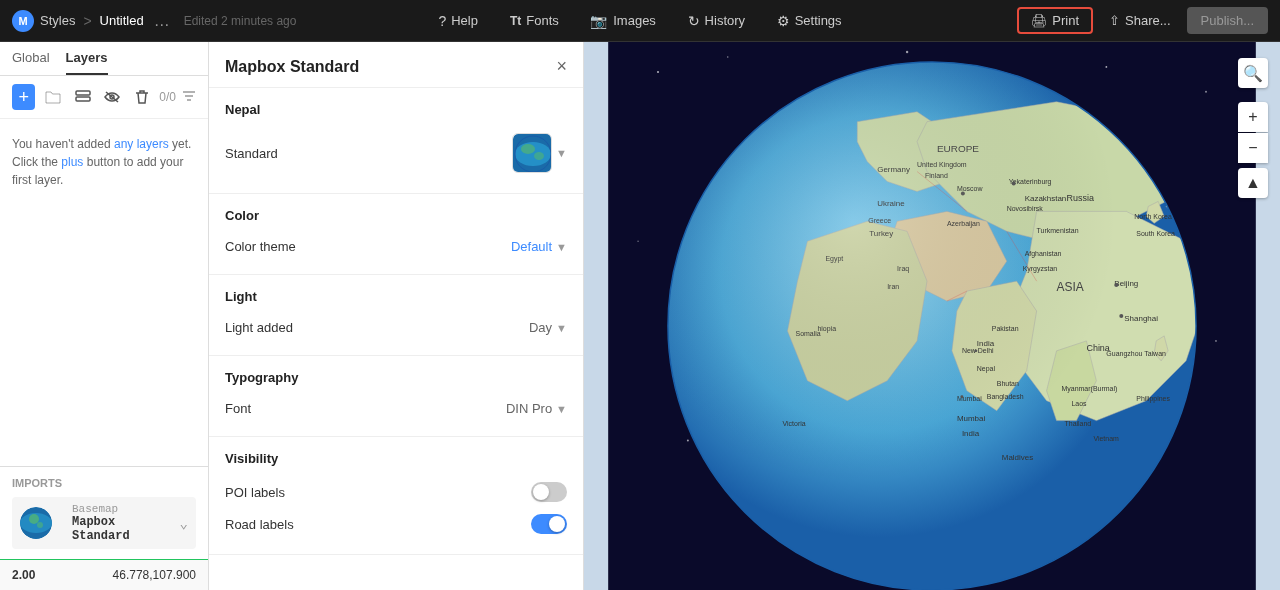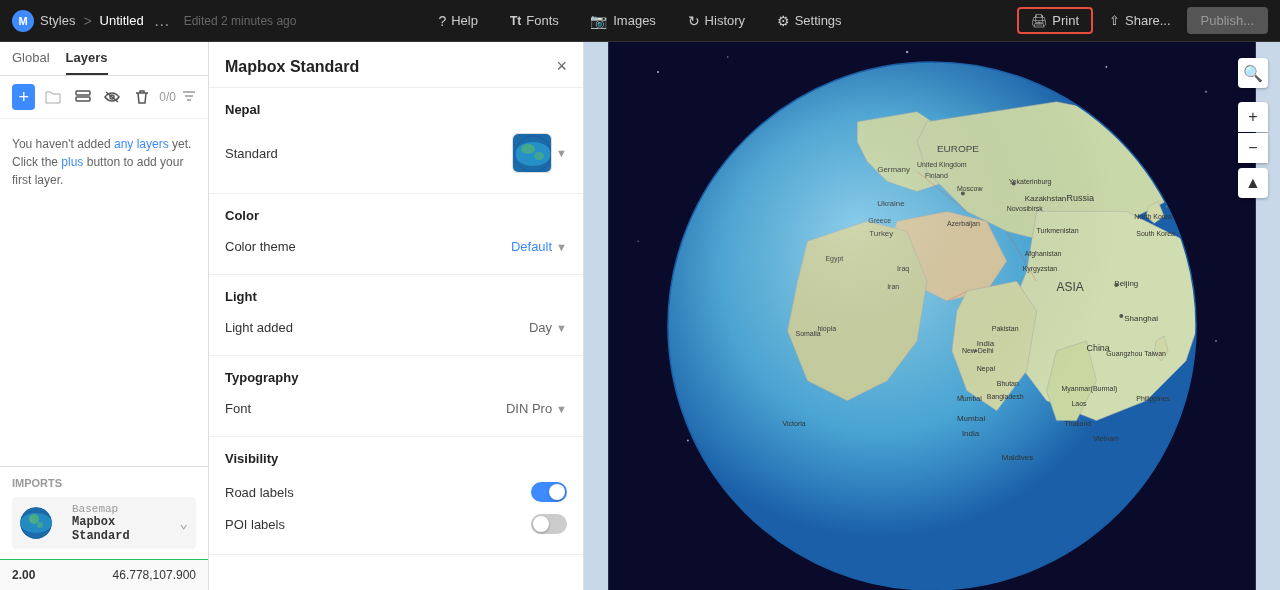--- a/index.html
+++ b/index.html
@@ -303,29 +303,29 @@
         <div class="dialog-row-value">
           <span>DIN Pro</span>
           <span class="chevron-small">▼</span>
         </div>
       </div>
     </div>
 
     <div class="dialog-section">
       <div class="dialog-section-title">Visibility</div>
       <div class="dialog-row">
-        <span class="dialog-row-label">Road labels</span>
-        <label class="toggle">
+        <span class="dialog-row-label">POI labels</span>
+        <label class="toggle off">
           <div class="toggle-track"></div>
           <div class="toggle-thumb"></div>
         </label>
       </div>
       <div class="dialog-row">
-        <span class="dialog-row-label">POI labels</span>
-        <label class="toggle off">
+        <span class="dialog-row-label">Road labels</span>
+        <label class="toggle">
           <div class="toggle-track"></div>
           <div class="toggle-thumb"></div>
         </label>
       </div>
     </div>
 
     <div class="details-row">
       
       
     </div>

